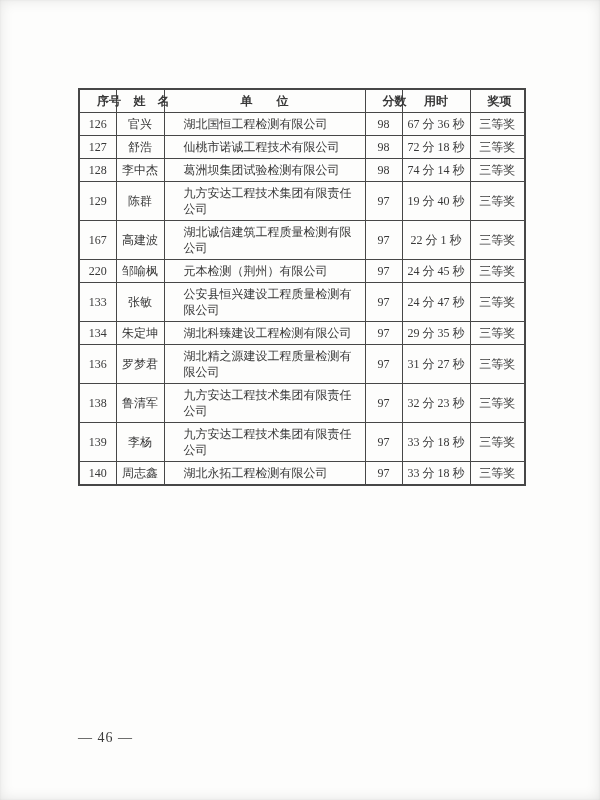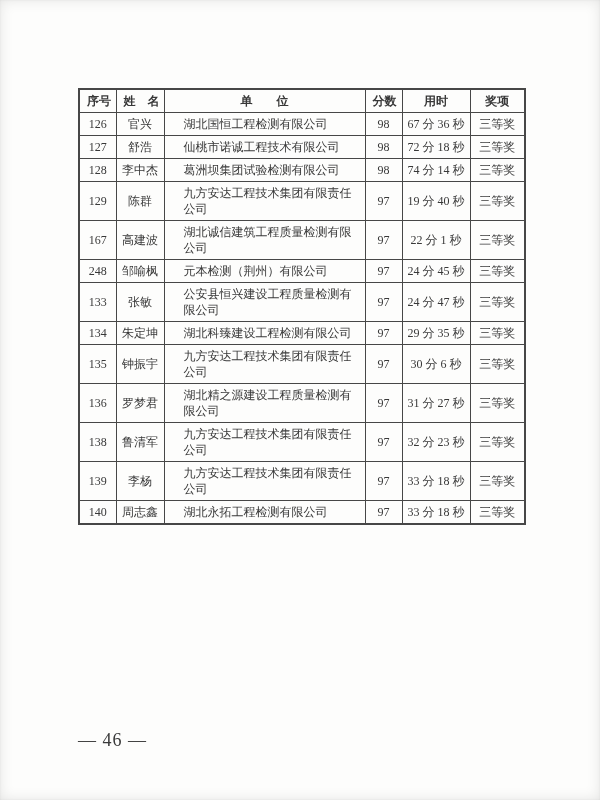--- a/index.html
+++ b/index.html
@@ -35,34 +35,34 @@
   .results th, .results td {
     border: 1px solid #474747;
     text-align: center;
     vertical-align: middle;
     padding: 3px 2px;
     line-height: 16px;
   }
   .results th {
     font-weight: bold;
     white-space: pre;
-    padding: 3px 7px;
+    padding: 3px 17px;
   }
   .results td.col-unit {
     text-align: left;
     padding-left: 19px;
     padding-right: 2px;
     word-break: break-all;
   }
   .results td.col-time { white-space: nowrap; }
   .pagenum {
     position: absolute;
     left: 78px;
     top: 730px;
-    font-size: 18px;
+    font-size: 14px;
     letter-spacing: 1px;
     color: #3a3a3a;
     font-family: "Liberation Serif", "DejaVu Serif", serif;
   }
 </style>
 </head>
 <body>
 
 <div class="page">
 
@@ -120,49 +120,41 @@
         </tr>
         <tr>
           <td class="col-no">167</td>
           <td class="col-name">高建波</td>
           <td class="col-unit">湖北诚信建筑工程质量检测有限公司</td>
           <td class="col-score">97</td>
           <td class="col-time">22 分 1 秒</td>
           <td class="col-award">三等奖</td>
         </tr>
         <tr>
-          <td class="col-no">248</td>
+          <td class="col-no">220</td>
           <td class="col-name">邹喻枫</td>
           <td class="col-unit">元本检测（荆州）有限公司</td>
           <td class="col-score">97</td>
           <td class="col-time">24 分 45 秒</td>
           <td class="col-award">三等奖</td>
         </tr>
         <tr>
           <td class="col-no">133</td>
           <td class="col-name">张敏</td>
           <td class="col-unit">公安县恒兴建设工程质量检测有限公司</td>
           <td class="col-score">97</td>
           <td class="col-time">24 分 47 秒</td>
           <td class="col-award">三等奖</td>
         </tr>
         <tr>
           <td class="col-no">134</td>
           <td class="col-name">朱定坤</td>
           <td class="col-unit">湖北科臻建设工程检测有限公司</td>
           <td class="col-score">97</td>
           <td class="col-time">29 分 35 秒</td>
-          <td class="col-award">三等奖</td>
-        </tr>
-        <tr>
-          <td class="col-no">135</td>
-          <td class="col-name">钟振宇</td>
-          <td class="col-unit">九方安达工程技术集团有限责任公司</td>
-          <td class="col-score">97</td>
-          <td class="col-time">30 分 6 秒</td>
           <td class="col-award">三等奖</td>
         </tr>
         <tr>
           <td class="col-no">136</td>
           <td class="col-name">罗梦君</td>
           <td class="col-unit">湖北精之源建设工程质量检测有限公司</td>
           <td class="col-score">97</td>
           <td class="col-time">31 分 27 秒</td>
           <td class="col-award">三等奖</td>
         </tr>

